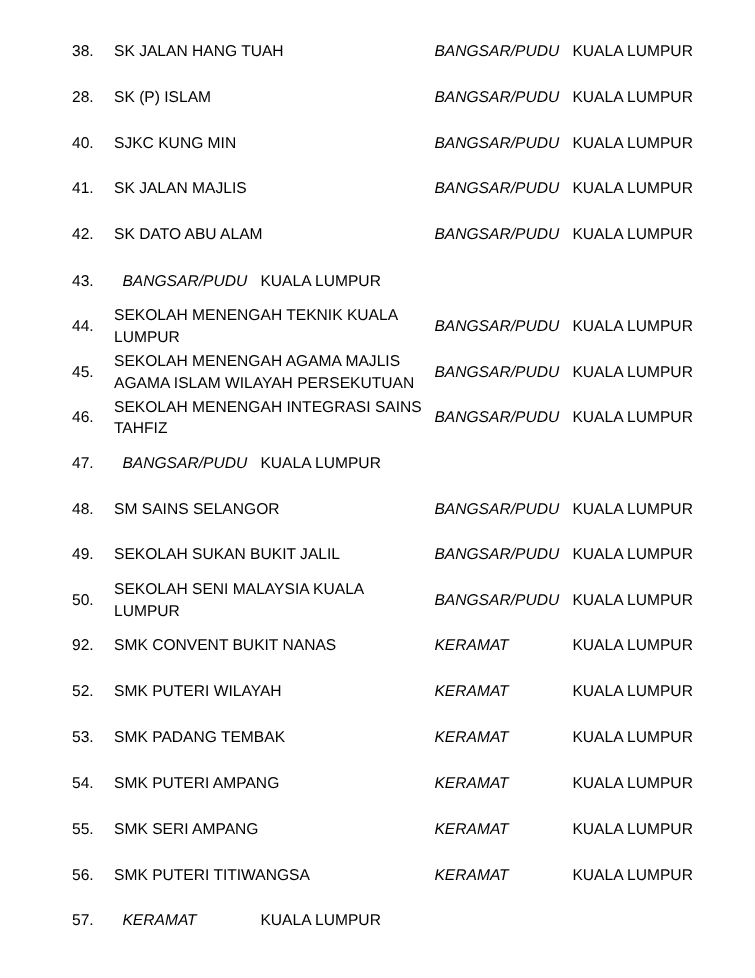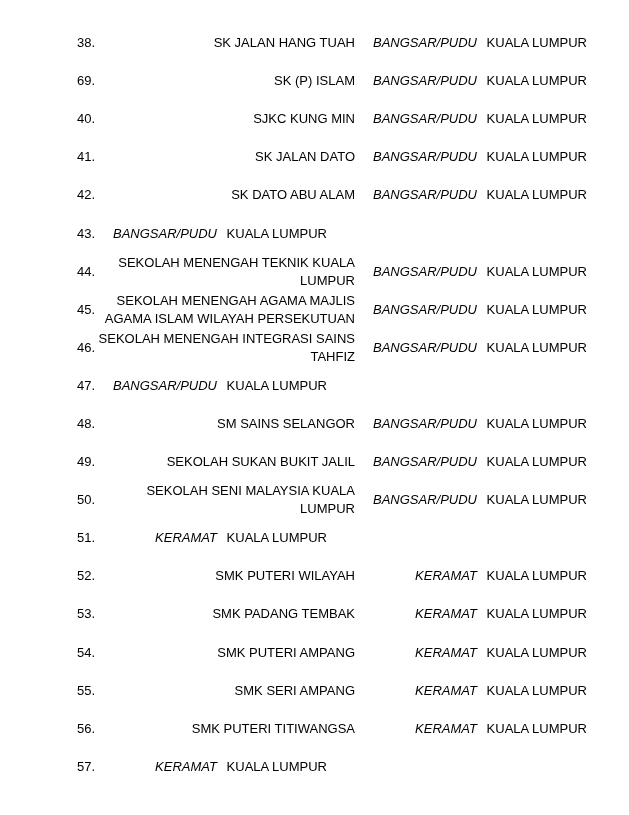--- a/index.html
+++ b/index.html
@@ -21,21 +21,20 @@
   .school-table {
     position: absolute;
     top: 24px;
     left: 0;
     width: 629px;
   }
   .row {
     display: flex;
     align-items: center;
     height: 38.1px;
-    text-align: right;
   }
   .cell { flex: none; }
   .cell-no {
     width: 35px;
     margin-left: 60px;
   }
   .cell-name {
     width: 260px;
   }
   .cell-district {
@@ -53,36 +52,36 @@
 <div class="page">
   <div class="school-table" id="school-table">
   <div class="row">
     <div class="cell cell-no">38.</div>
     <div class="cell cell-name">SK JALAN HANG TUAH</div>
     <div class="cell cell-district">BANGSAR/PUDU</div>
     <div class="cell cell-state">KUALA LUMPUR</div>
   </div>
 
   <div class="row">
-    <div class="cell cell-no">69.</div>
+    <div class="cell cell-no">28.</div>
     <div class="cell cell-name">SK (P) ISLAM</div>
     <div class="cell cell-district">BANGSAR/PUDU</div>
     <div class="cell cell-state">KUALA LUMPUR</div>
   </div>
 
   <div class="row">
     <div class="cell cell-no">40.</div>
     <div class="cell cell-name">SJKC KUNG MIN</div>
     <div class="cell cell-district">BANGSAR/PUDU</div>
     <div class="cell cell-state">KUALA LUMPUR</div>
   </div>
 
   <div class="row">
     <div class="cell cell-no">41.</div>
-    <div class="cell cell-name">SK JALAN DATO</div>
+    <div class="cell cell-name">SK JALAN MAJLIS</div>
     <div class="cell cell-district">BANGSAR/PUDU</div>
     <div class="cell cell-state">KUALA LUMPUR</div>
   </div>
 
   <div class="row">
     <div class="cell cell-no">42.</div>
     <div class="cell cell-name">SK DATO ABU ALAM</div>
     <div class="cell cell-district">BANGSAR/PUDU</div>
     <div class="cell cell-state">KUALA LUMPUR</div>
   </div>
@@ -135,21 +134,22 @@
   </div>
 
   <div class="row">
     <div class="cell cell-no">50.</div>
     <div class="cell cell-name">SEKOLAH SENI MALAYSIA KUALA LUMPUR</div>
     <div class="cell cell-district">BANGSAR/PUDU</div>
     <div class="cell cell-state">KUALA LUMPUR</div>
   </div>
 
   <div class="row">
-    <div class="cell cell-no">51.</div>
+    <div class="cell cell-no">92.</div>
+    <div class="cell cell-name">SMK CONVENT BUKIT NANAS</div>
     <div class="cell cell-district">KERAMAT</div>
     <div class="cell cell-state">KUALA LUMPUR</div>
   </div>
 
   <div class="row">
     <div class="cell cell-no">52.</div>
     <div class="cell cell-name">SMK PUTERI WILAYAH</div>
     <div class="cell cell-district">KERAMAT</div>
     <div class="cell cell-state">KUALA LUMPUR</div>
   </div>

